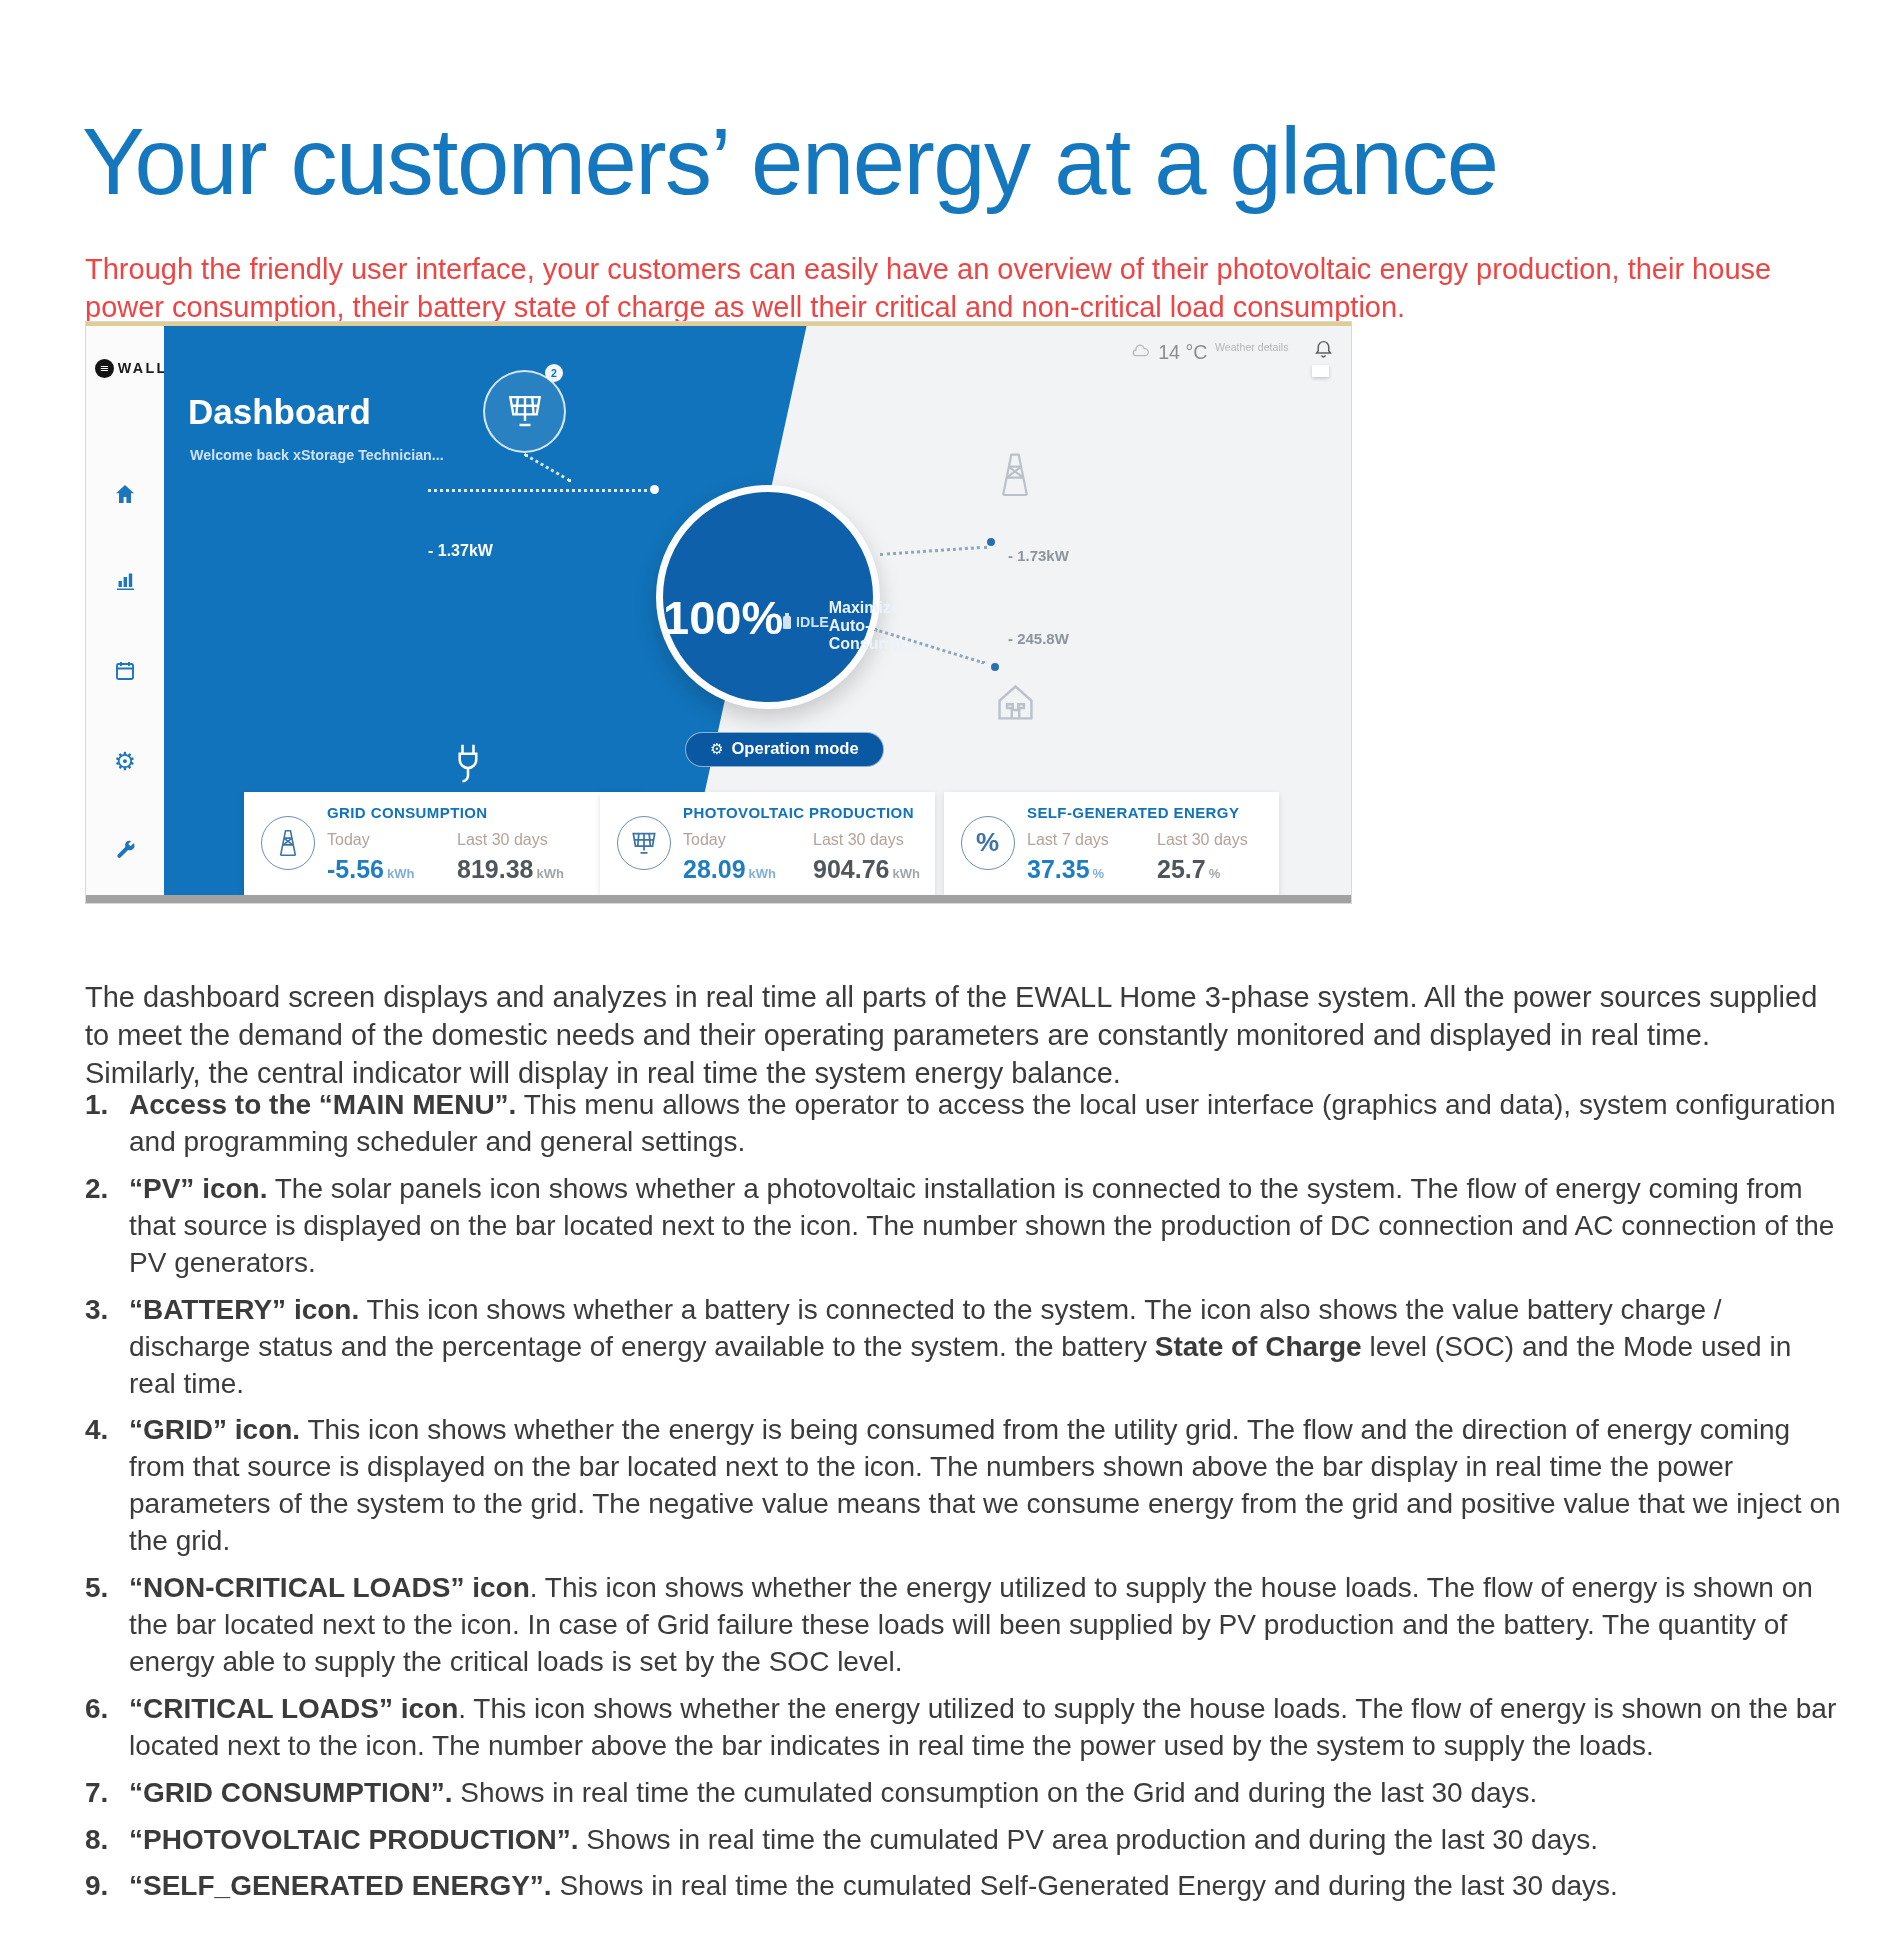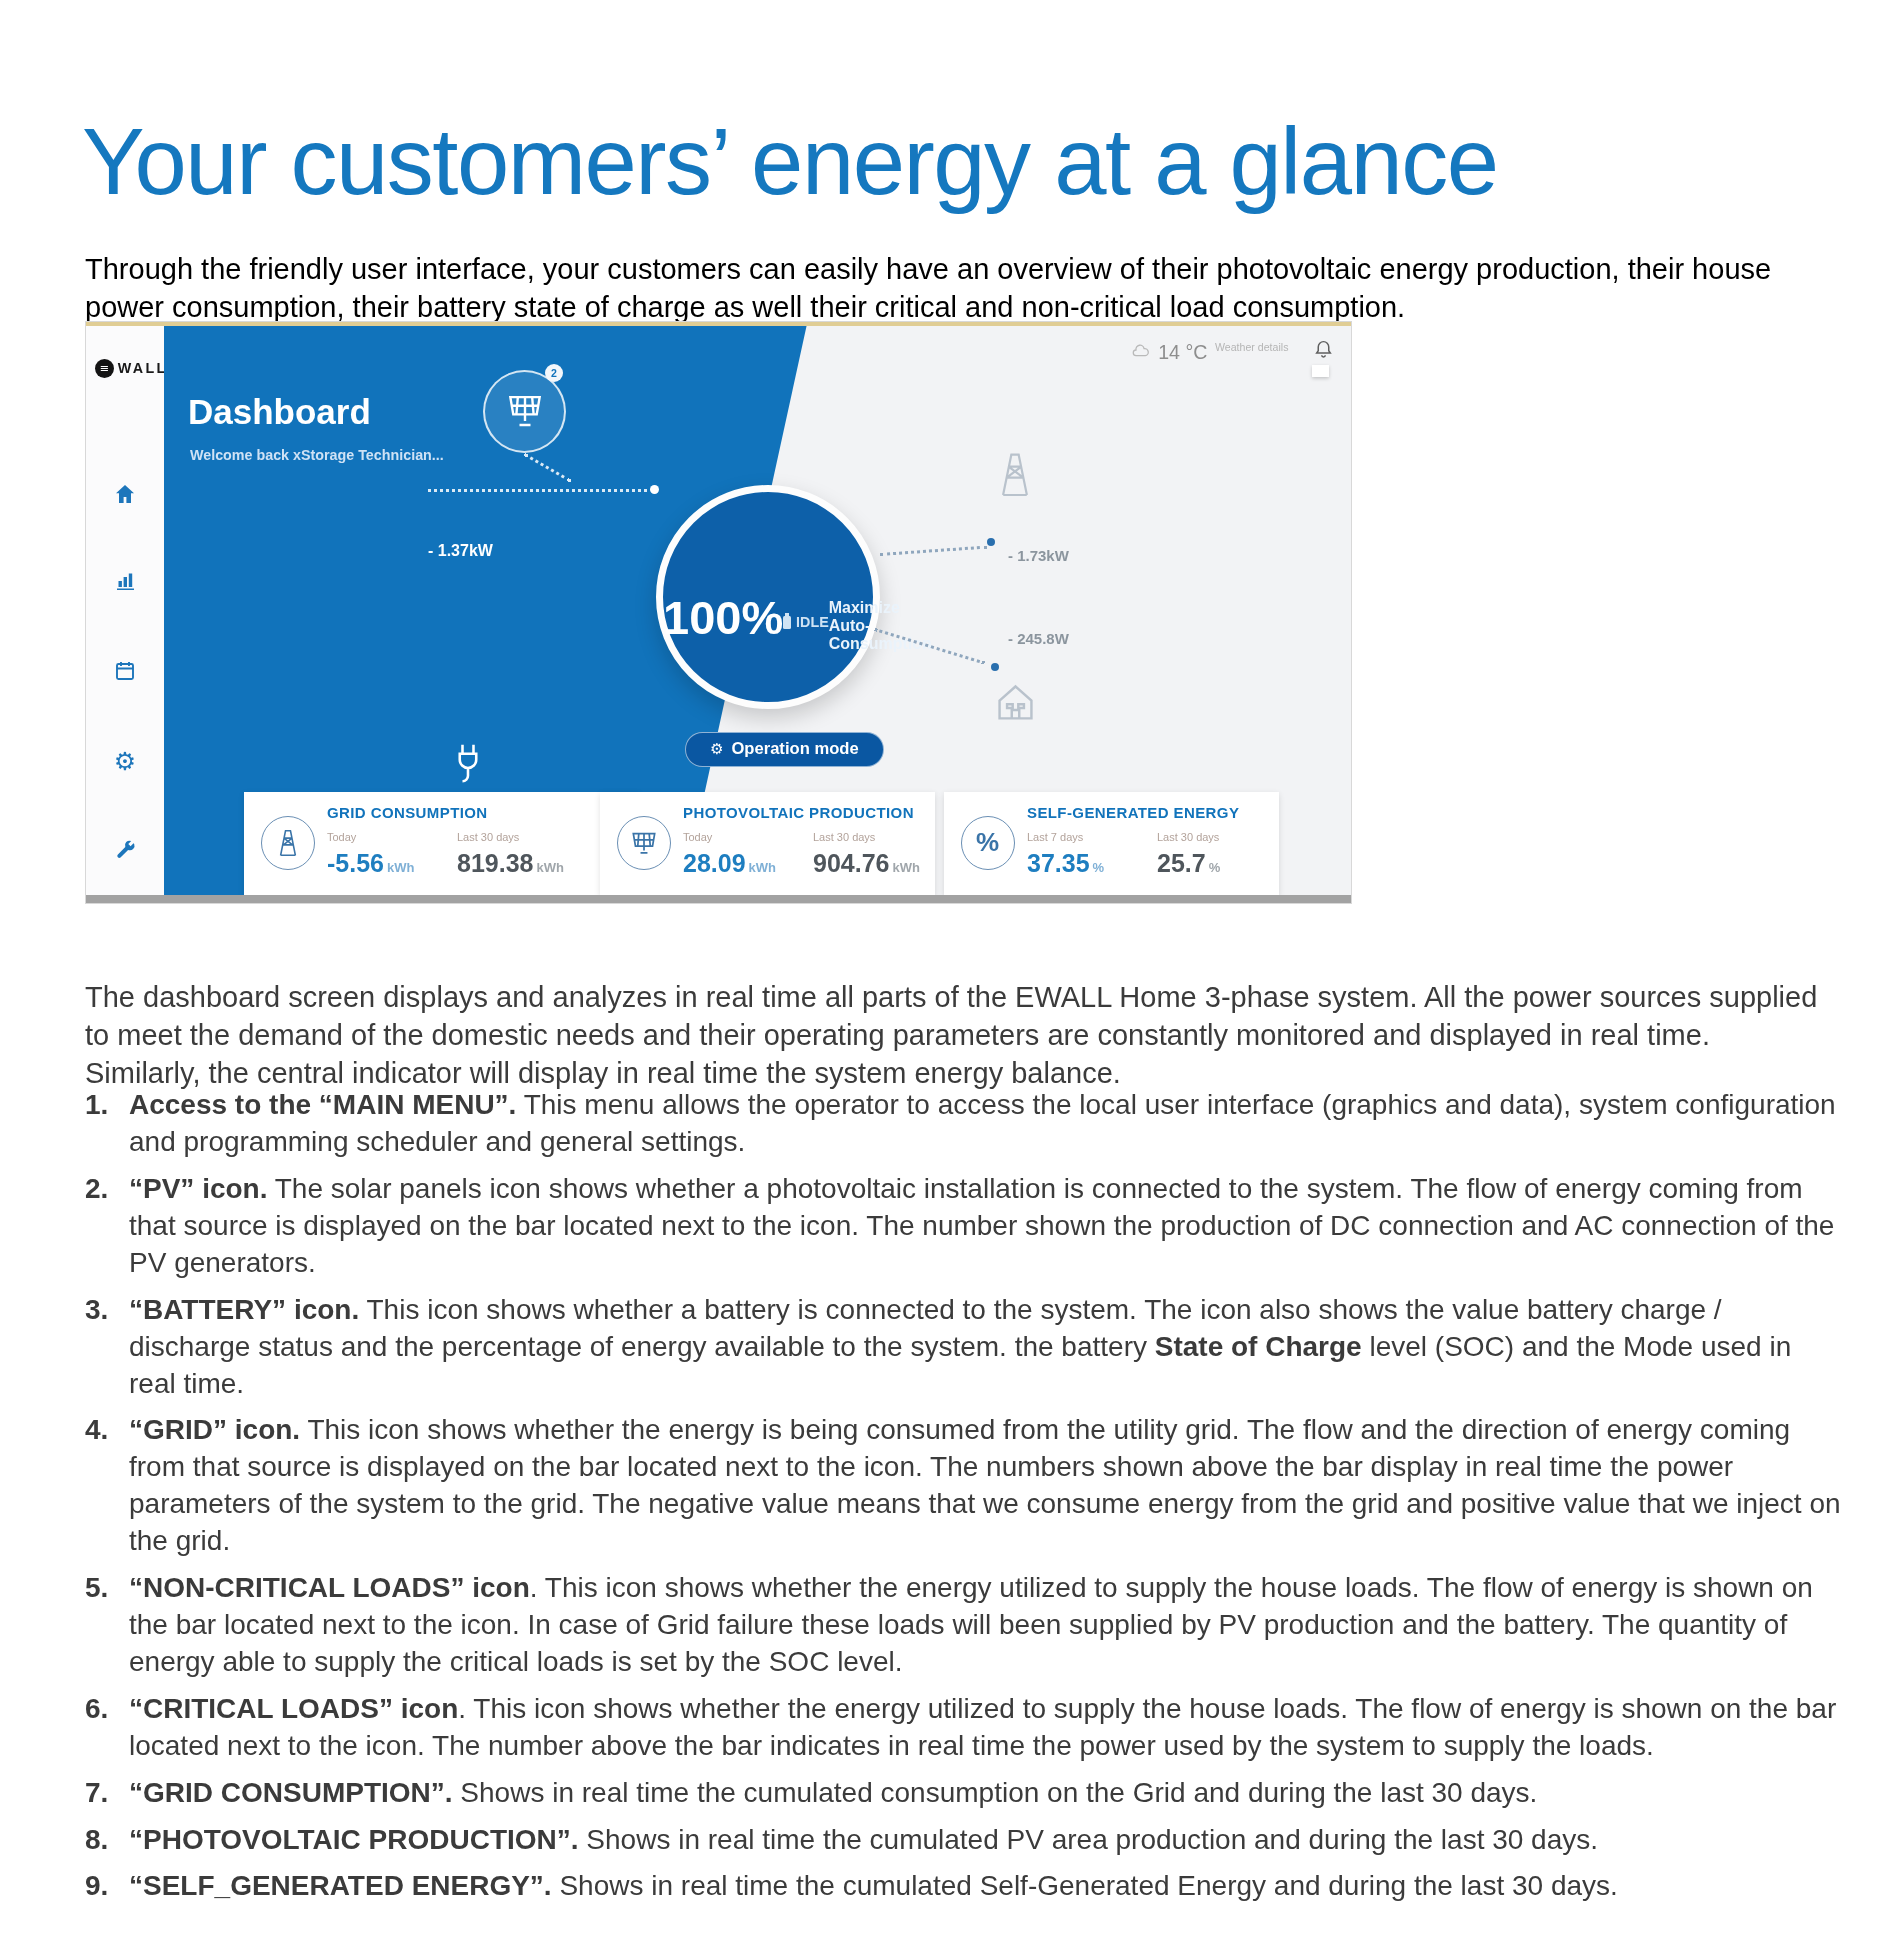--- a/index.html
+++ b/index.html
@@ -7,21 +7,21 @@
     width:1897px;height:1933px;overflow:hidden;background:#ffffff;
     font-family:"Liberation Sans", sans-serif;color:#3c3c3c;position:relative;
   }
   .abs{position:absolute;}
 
   
   .doc-title{
     left:82px;top:47px;width:1737px;
     font-size:94px;font-weight:400;letter-spacing:-1.5px;color:#1578bf;line-height:1.1;
   }
-  .doc-intro{left:85px;top:214px;width:1745px;font-size:29px;line-height:38px;color:#000000;margin-top:36px;}
+  .doc-intro{left:85px;top:214px;width:1745px;font-size:29px;line-height:38px;color:#ef4444;margin-top:36px;}
   .doc-body{left:85px;top:949px;width:1748px;font-size:29px;line-height:38px;color:#3b3b3b;}
 
   .feature-list{left:85px;top:1086px;width:1760px;}
   .li{display:flex;margin-bottom:9.8px;font-size:28px;line-height:37px;color:#3b3b3b;}
   .li .num{width:44px;flex:0 0 44px;font-weight:700;}
   .li .li-body{flex:1;}
   .li .b{font-weight:700;}
 
   
   .dash{
@@ -94,21 +94,21 @@
   .card{top:466px;height:104px;background:#ffffff;box-shadow:0 1.5px 6px rgba(0,0,0,.12);}
   .card1{left:80px;width:396px;}
   .card2{left:436px;width:335px;}
   .card3{left:780px;width:335px;}
   .card-ico{position:absolute;left:16.6px;top:24px;width:54px;height:54px;border-radius:50%;
     border:1.5px solid #6a8fb4;color:#3a74a8;display:flex;align-items:center;justify-content:center;box-sizing:border-box;}
   .card-ico svg{width:32px;height:32px;}
   .card-ico .pct{font-size:26px;font-weight:700;}
   .card-title{position:absolute;left:83px;top:12px;font-size:15px;font-weight:700;letter-spacing:0.4px;color:#1173bb;}
   .metric{position:absolute;top:39px;}
-  .metric .m-label{font-size:11px;color:#b3a39b;}
+  .metric .m-label{font-size:16px;color:#b3a39b;}
   .metric .m-row{margin-top:6px;display:flex;align-items:baseline;gap:3px;}
   .metric .m-value{font-size:25px;font-weight:700;}
   .metric .m-unit{font-size:13px;font-weight:700;}
   .m-accent .m-value{color:#1e7ec0;}
   .m-accent .m-unit{color:#7fb0d6;}
   .m-plain .m-value{color:#4f565c;}
   .m-plain .m-unit{color:#a0a6ab;}
   .mcol1{left:83px;}
   .mcol2{left:213px;}
 </style>

